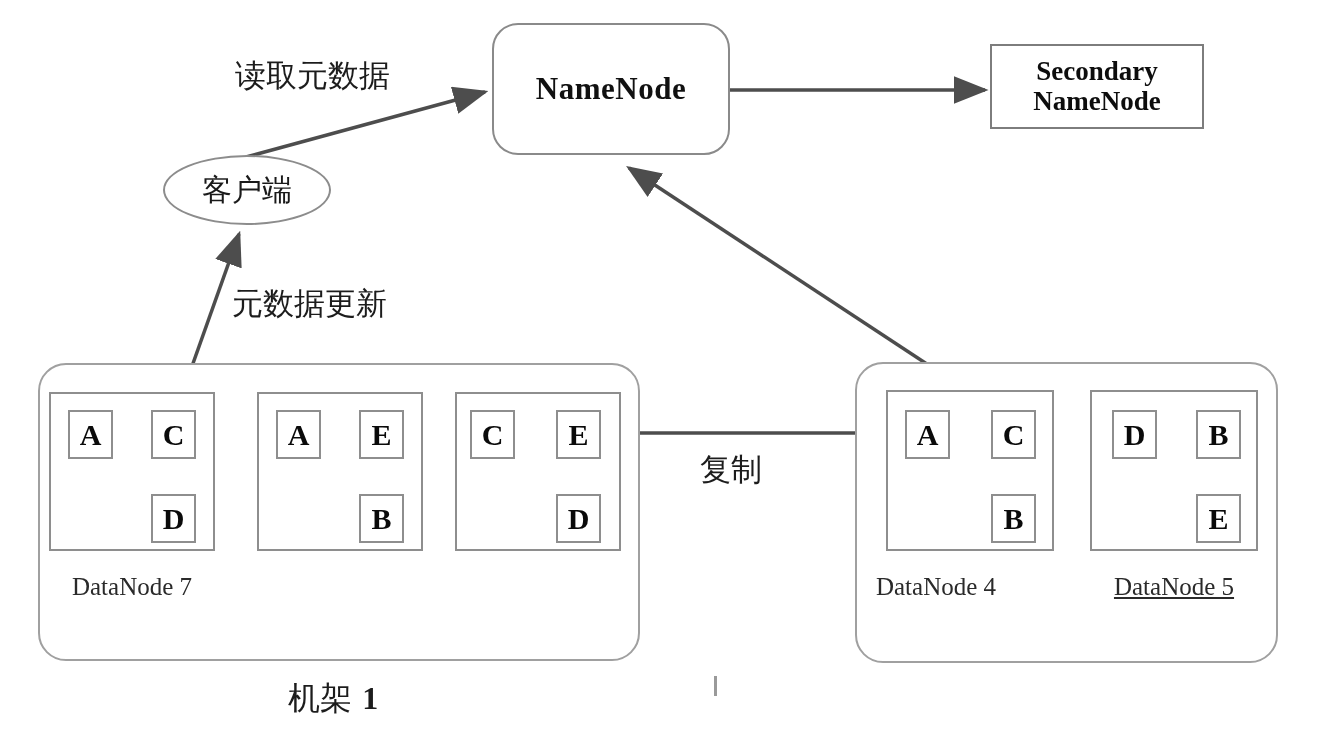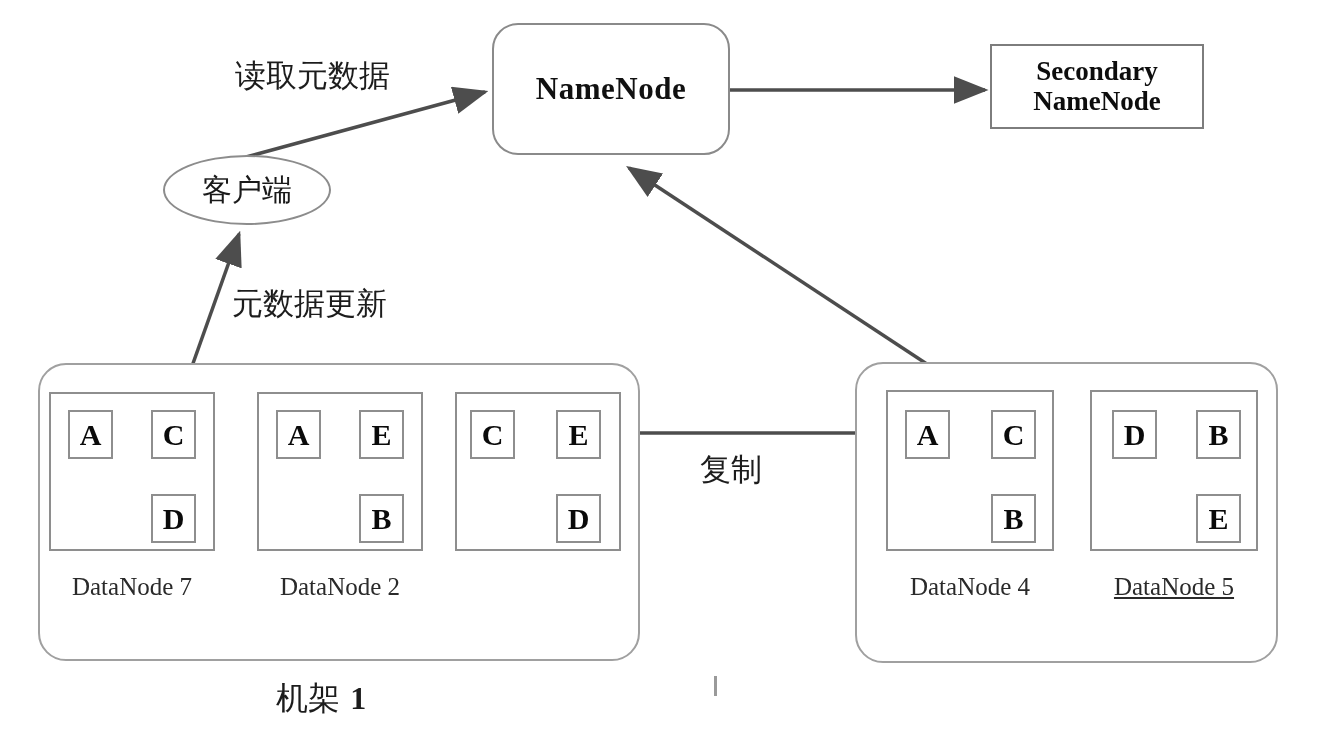--- a/index.html
+++ b/index.html
@@ -184,41 +184,40 @@
   <div class="datanode" style="left:49px; top:392px; width:166px; height:159px;"></div>
   <div class="block" style="left:68px; top:410px; width:45px; height:49px;">A</div>
   <div class="block" style="left:151px; top:410px; width:45px; height:49px;">C</div>
   <div class="block" style="left:151px; top:494px; width:45px; height:49px;">D</div>
   <div class="dn-label" style="left:49px; top:573px; width:166px;">DataNode 7</div>
 
   <div class="datanode" style="left:257px; top:392px; width:166px; height:159px;"></div>
   <div class="block" style="left:276px; top:410px; width:45px; height:49px;">A</div>
   <div class="block" style="left:359px; top:410px; width:45px; height:49px;">E</div>
   <div class="block" style="left:359px; top:494px; width:45px; height:49px;">B</div>
-  <div class="dn-label" style="left:257px; top:573px; width:166px;">DataNode 2</div>
 
   <div class="datanode" style="left:455px; top:392px; width:166px; height:159px;"></div>
   <div class="block" style="left:470px; top:410px; width:45px; height:49px;">C</div>
   <div class="block" style="left:556px; top:410px; width:45px; height:49px;">E</div>
   <div class="block" style="left:556px; top:494px; width:45px; height:49px;">D</div>
 
   <div class="node-abs rack rack-right"></div>
 
   <div class="datanode" style="left:886px; top:390px; width:168px; height:161px;"></div>
   <div class="block" style="left:905px; top:410px; width:45px; height:49px;">A</div>
   <div class="block" style="left:991px; top:410px; width:45px; height:49px;">C</div>
   <div class="block" style="left:991px; top:494px; width:45px; height:49px;">B</div>
-  <div class="dn-label" style="left:886px; top:573px; width:168px;text-align:center;">DataNode 4</div>
+  <div class="dn-label" style="left:852px; top:573px; width:168px;text-align:center;">DataNode 4</div>
 
   <div class="datanode" style="left:1090px; top:390px; width:168px; height:161px;"></div>
   <div class="block" style="left:1112px; top:410px; width:45px; height:49px;">D</div>
   <div class="block" style="left:1196px; top:410px; width:45px; height:49px;">B</div>
   <div class="block" style="left:1196px; top:494px; width:45px; height:49px;">E</div>
   <div class="dn-label" style="left:1090px; top:573px; width:168px;text-decoration:underline;">DataNode 5</div>
 
-  <div class="rack-caption" style="left:276px; top:677px;">
+  <div class="rack-caption" style="left:288px; top:677px;">
     <span>机架</span>
     <b>1</b>
   </div>
 
   <div class="tick-mark"></div>
 
 </div>
 
 </body></html>

